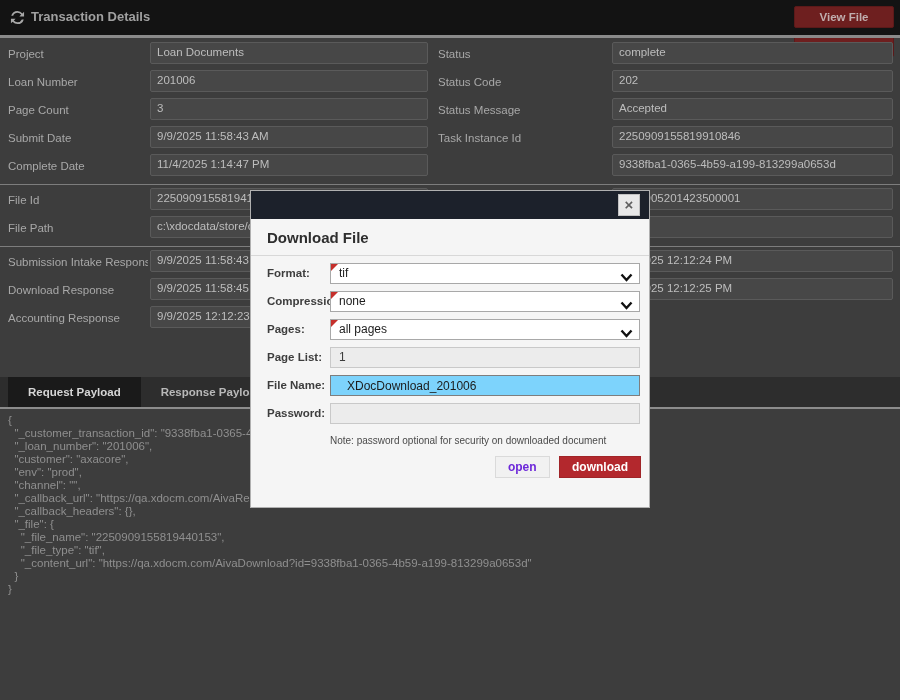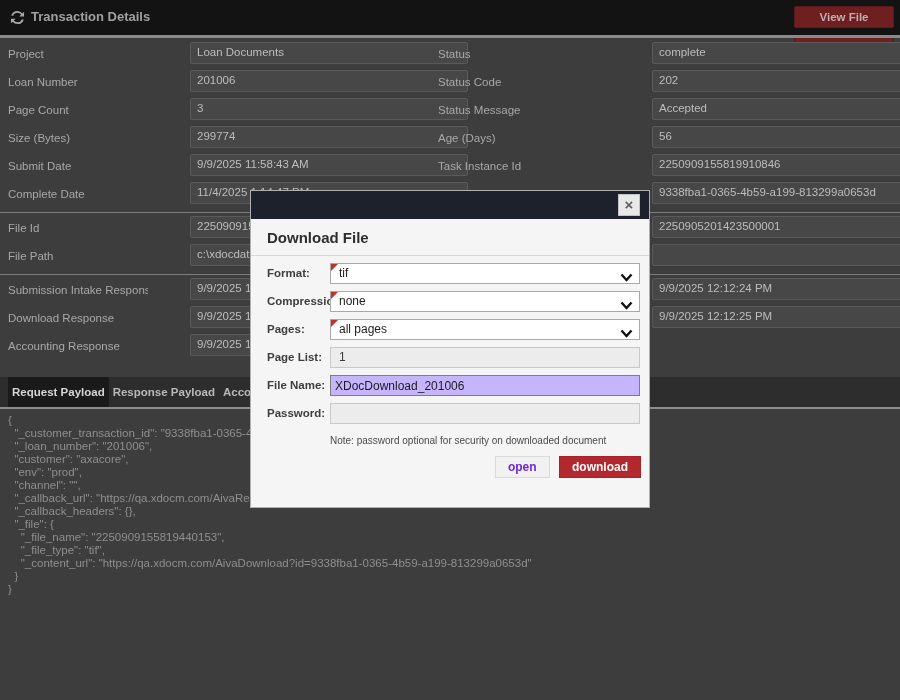--- a/index.html
+++ b/index.html
@@ -18,29 +18,29 @@
 
   
   .form { position: absolute; left: 0; top: 42px; width: 900px; }
   .form-row { position: relative; height: 28px; }
   .row-label { position: absolute; top: 2px; height: 21px; line-height: 21px; font-size: 11.5px; color: #a8a8a8;
                white-space: nowrap; overflow: hidden; }
   .l-label { left: 8px; width: 140px; }
   .r-label { left: 438px; width: 172px; }
   .field { position: absolute; top: 0; height: 22px; line-height: 19px; background: #474747;
            border: 1px solid #5a5a5a; border-radius: 2px; color: #bdbdbd; font-size: 11.5px;
-           padding: 0 6px; white-space: nowrap; overflow: hidden; margin-left: 40px; }
+           padding: 0 6px; white-space: nowrap; overflow: hidden; }
   .l-field { left: 150px; width: 278px; }
   .r-field { left: 612px; width: 281px; }
   .form-sep { height: 1px; background: #7d7d7d; margin: 2px 0 3px 0; }
 
   
   .tabs { position: absolute; left: 0; top: 377px; width: 900px; height: 30px; background: #2d2d2d;
           display: flex; align-items: stretch; padding-left: 8px; }
-  .tab { padding: 0 4px; line-height: 30px; font-size: 11.5px; font-weight: bold; color: #b9b9b9;
+  .tab { padding: 0 20px; line-height: 30px; font-size: 11.5px; font-weight: bold; color: #b9b9b9;
          cursor: pointer; white-space: nowrap; }
   .tab.active { background: #1a1a1a; color: #d6d6d6; }
   .tabs-underline { position: absolute; left: 0; top: 407px; width: 900px; height: 2px; background: #8c8c8c; }
 
   
   .payload { position: absolute; left: 8px; top: 414px; width: 890px; color: #8f8f8f; font-size: 11.5px;
              line-height: 13px; white-space: pre; }
 
   
   .modal { position: absolute; left: 250px; top: 190px; width: 400px; height: 318px; background: #f5f5f5;
@@ -55,21 +55,21 @@
   .m-row { position: relative; height: 28px; }
   .m-label { position: absolute; left: 0; top: 0; height: 21px; line-height: 21px; font-size: 11.5px;
              font-weight: bold; color: #3d3d3d; white-space: nowrap; }
   .m-control { position: absolute; left: 63px; top: 0; width: 310px; height: 21px; font-size: 12px;
                font-family: inherit; }
   .m-select { background: #ffffff; border: 1px solid #a8a8a8; color: #1c1c1c; line-height: 19px;
               padding: 0 24px 0 8px; position: relative; cursor: pointer; white-space: nowrap; overflow: hidden; }
   .sel-flag { position: absolute; left: 0; top: 0; width: 0; height: 0;
               border-top: 7px solid #c5302c; border-right: 7px solid transparent; }
   .sel-chevron { position: absolute; right: 6px; top: 5px; width: 13px; height: 9px; }
-  .m-input { background: #c4b5fd; border: 1px solid #7e7e7e; color: #1c1c1c; padding: 0 4px; width: 310px; height: 21px; }
+  .m-input { background: #7dd3fc; border: 1px solid #7e7e7e; color: #1c1c1c; padding: 0 16px; width: 310px; height: 21px; }
   .m-disabled { background: #ececec; border: 1px solid #c9c9c9; color: #3c3c3c; padding: 0 8px; line-height: 19px; }
   .note { margin: 4px 16px 0 79px; font-size: 10px; color: #4a4a4a; white-space: nowrap; }
   .modal-buttons { margin: 10px 8px 0 0; text-align: right; }
   .btn { font-family: inherit; font-size: 12px; font-weight: bold; padding: 3px 12px; cursor: pointer; }
   .btn-open { background: #f1f1f1; border: 1px solid #dadada; color: #6d28d9; margin-right: 5px; }
   .btn-download { background: #b3282d; border: 1px solid #a02428; color: #ffffff; }
 </style>
 </head>
 <body>
 
@@ -103,26 +103,20 @@
         <div class="row-label r-label">Status Code</div>
         <div class="field r-field">202</div>
       </div>
       <div class="form-row">
         <div class="row-label l-label">Page Count</div>
         <div class="field l-field">3</div>
         <div class="row-label r-label">Status Message</div>
         <div class="field r-field">Accepted</div>
       </div>
       <div class="form-row">
-        <div class="row-label l-label">Size (Bytes)</div>
-        <div class="field l-field">299774</div>
-        <div class="row-label r-label">Age (Days)</div>
-        <div class="field r-field">56</div>
-      </div>
-      <div class="form-row">
         <div class="row-label l-label">Submit Date</div>
         <div class="field l-field">9/9/2025 11:58:43 AM</div>
         <div class="row-label r-label">Task Instance Id</div>
         <div class="field r-field">2250909155819910846</div>
       </div>
       <div class="form-row">
         <div class="row-label l-label">Complete Date</div>
         <div class="field l-field">11/4/2025 1:14:47 PM</div>
         <div class="row-label r-label"></div>
         <div class="field r-field">9338fba1-0365-4b59-a199-813299a0653d</div>

